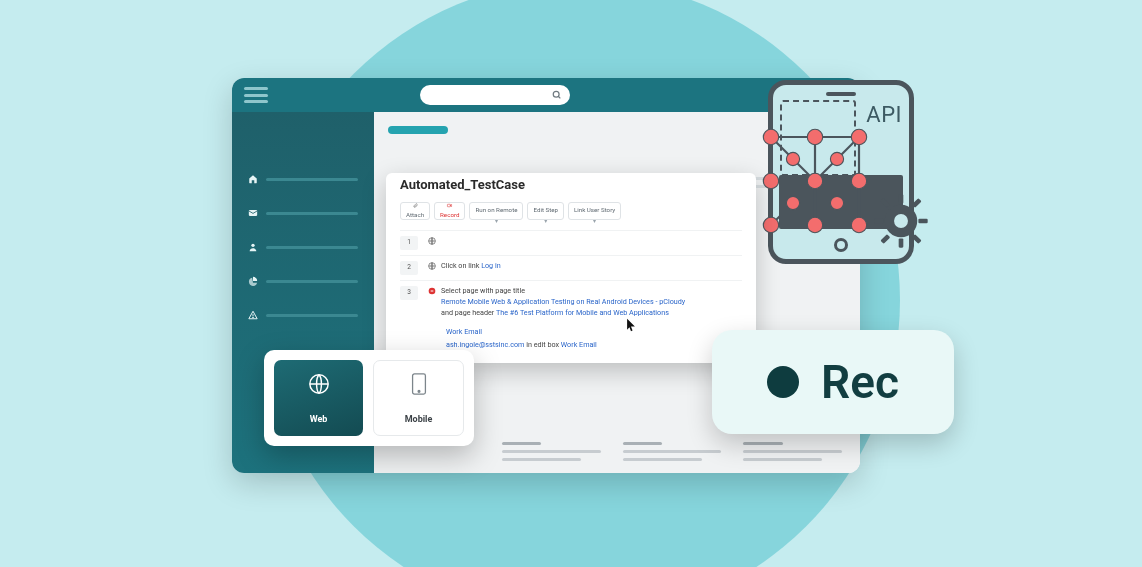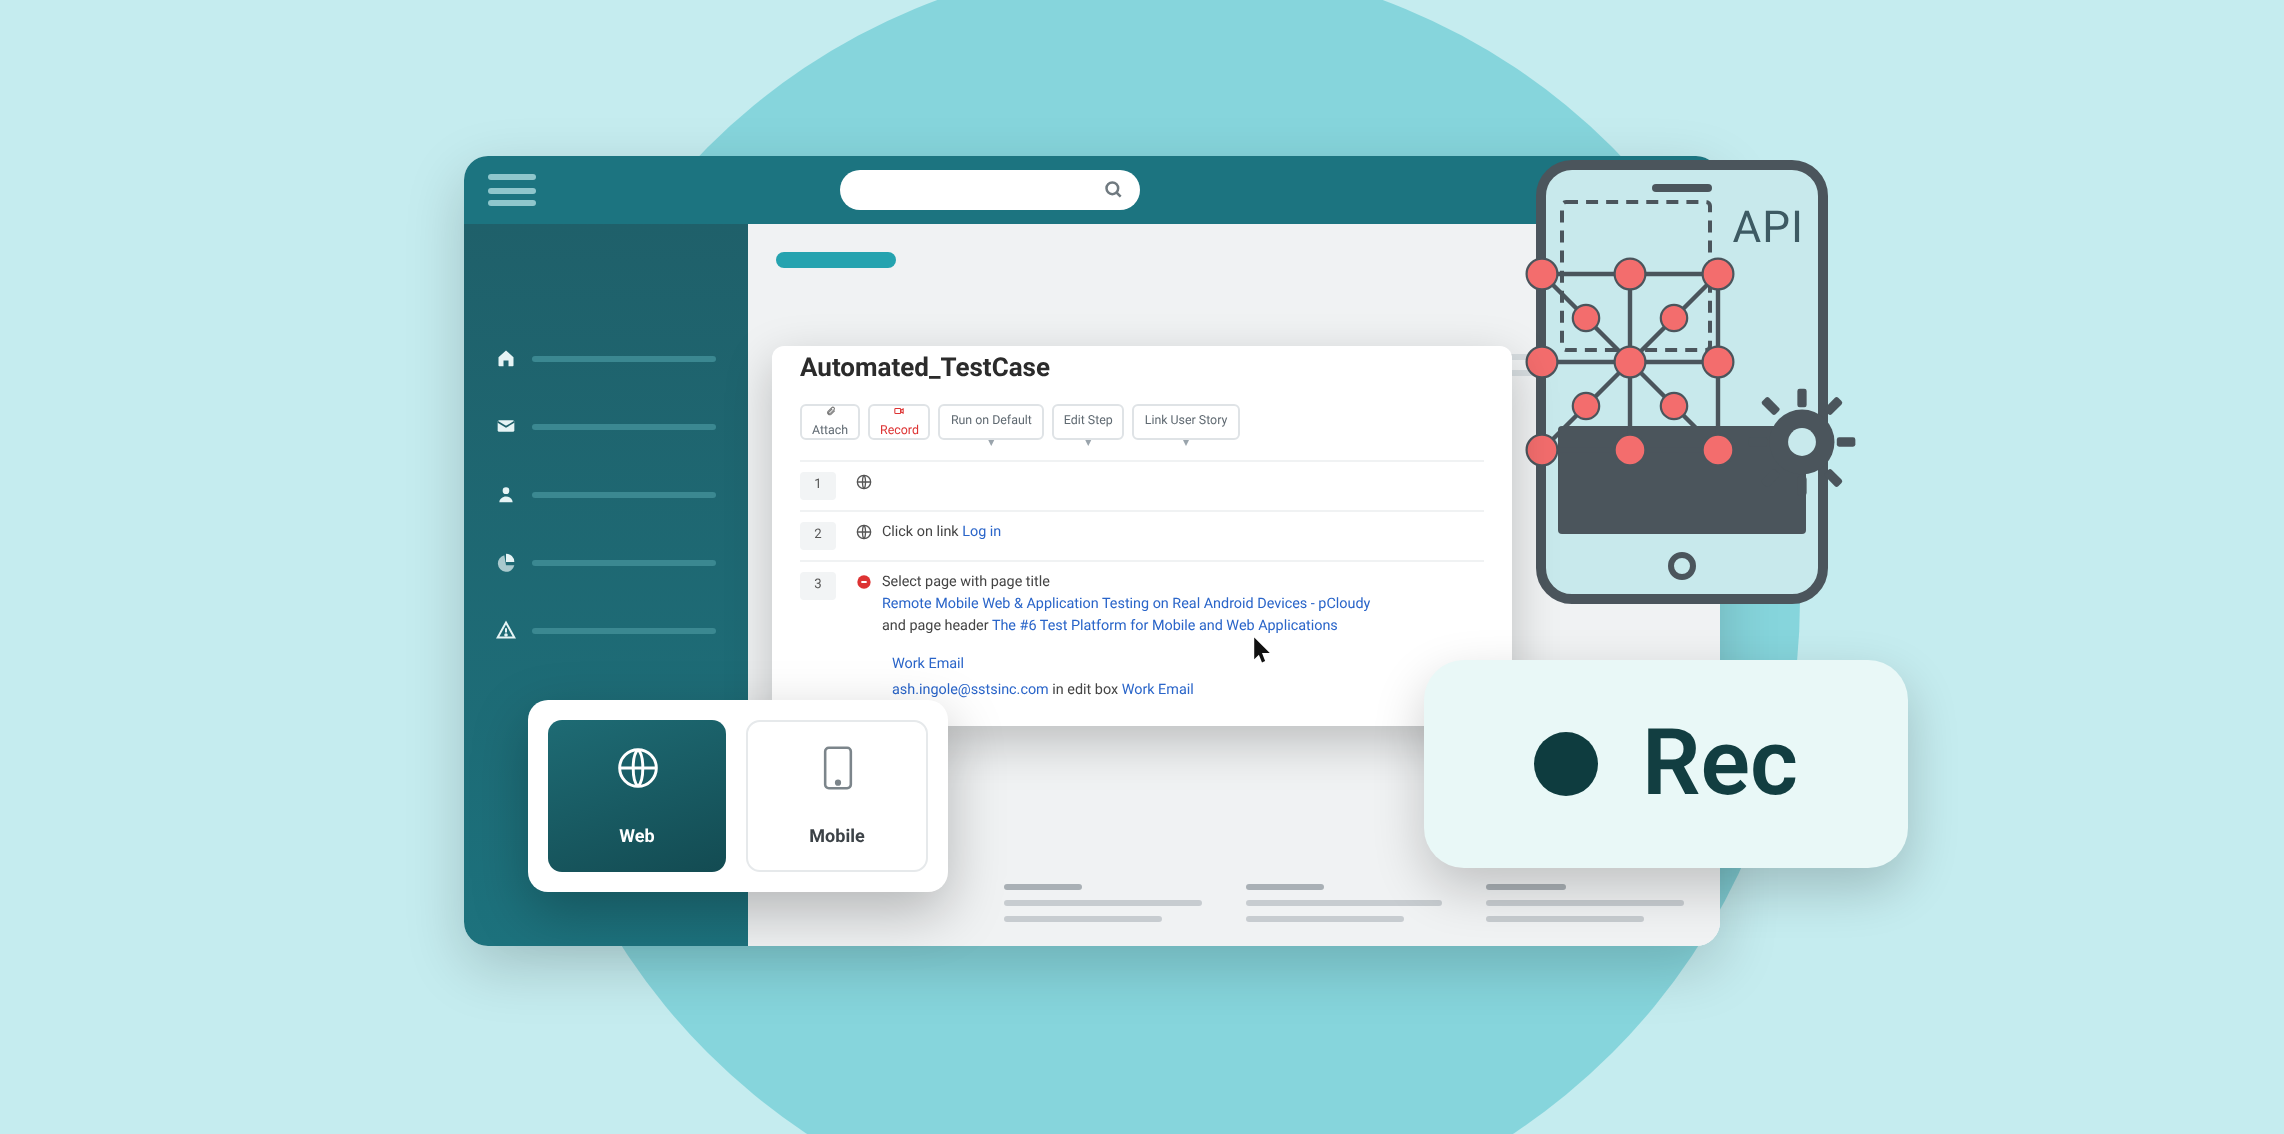--- a/index.html
+++ b/index.html
@@ -56,21 +56,21 @@
   .ph-col div { height: 3px; background: #c7ccd0; border-radius: 2px; margin-bottom: 5px; }
   .ph-col div:first-child { width: 40%; background:#a9b0b5; }
 
   
   .chooser { position: absolute; left: 264px; top: 350px; width: 210px; height: 96px; background: #fff; border-radius: 10px; box-shadow: 0 10px 28px rgba(0,0,0,.25); z-index: 6; display: flex; gap: 10px; padding: 10px; }
   .choice { flex: 1; border-radius: 7px; display: flex; flex-direction: column; align-items: center; justify-content: center; gap: 19px; font-size: 9px; font-weight: 700; }
   .choice.web { background: linear-gradient(160deg,#1e6b74,#134b52); color: #fff; }
   .choice.mobile { background: #fff; border: 1px solid #e6e9eb; color: #3c4247; text-align: right; }
 
   
-  .phone { position: absolute; left: 768px; top: 80px; width: 146px; height: 222px; z-index: 4; text-align: right; }
+  .phone { position: absolute; left: 768px; top: 80px; width: 146px; height: 184px; z-index: 4; text-align: right; }
   .phone .frame { position: absolute; inset: 0; border: 5px solid #4b555c; border-radius: 18px; background: #c8e9ec; }
   .phone .gearwrap { position:absolute; right:-16px; top:112px; }
   .api-label { position: absolute; right: 12px; top: 22px; font-size: 22px; color: #3d5a63; letter-spacing: .5px; font-weight: 400; }
   .dashed { position: absolute; left: 12px; top: 20px; width: 76px; height: 76px; border: 2px dashed #4b555c; border-radius: 3px; }
   .grid { position: absolute; left: -8px; top: 46px; }
 
   
   .rec-pill { position: absolute; left: 712px; top: 330px; width: 242px; height: 104px; background: #e9f8f7; border-radius: 20px; box-shadow: 0 10px 26px rgba(0,0,0,.20); display: flex; align-items: center; justify-content: center; gap: 22px; z-index: 7; }
   .rec-pill .dot { width: 32px; height: 32px; background: #0e3c3f; border-radius: 50%; }
   .rec-pill .txt { font-size: 46px; font-weight: 600; color: #123e41; }
@@ -173,21 +173,21 @@
       <svg viewBox="0 0 24 24" fill="none" stroke="#d33" stroke-width="2.5">
           <rect x="2" y="6" width="14" height="12" rx="2"></rect>
           <path d="M16 10l6-3v10l-6-3z"></path>
         </svg>
       <span>Record</span>
     </div>
     <div class="tbtn">
       <svg viewBox="0 0 24 24" fill="#2a9a4a">
           <path d="M6 4l14 8-14 8z"></path>
         </svg>
-      <span>Run on Default</span>
+      <span>Run on Remote</span>
       <span class="chev">▾</span>
     </div>
     <div class="tbtn">
       <svg viewBox="0 0 24 24" fill="none" stroke="#777" stroke-width="2.5">
           <path d="M4 20l4-1 11-11-3-3L5 16z"></path>
         </svg>
       <span>Edit Step</span>
       <span class="chev">▾</span>
     </div>
     <div class="tbtn">

